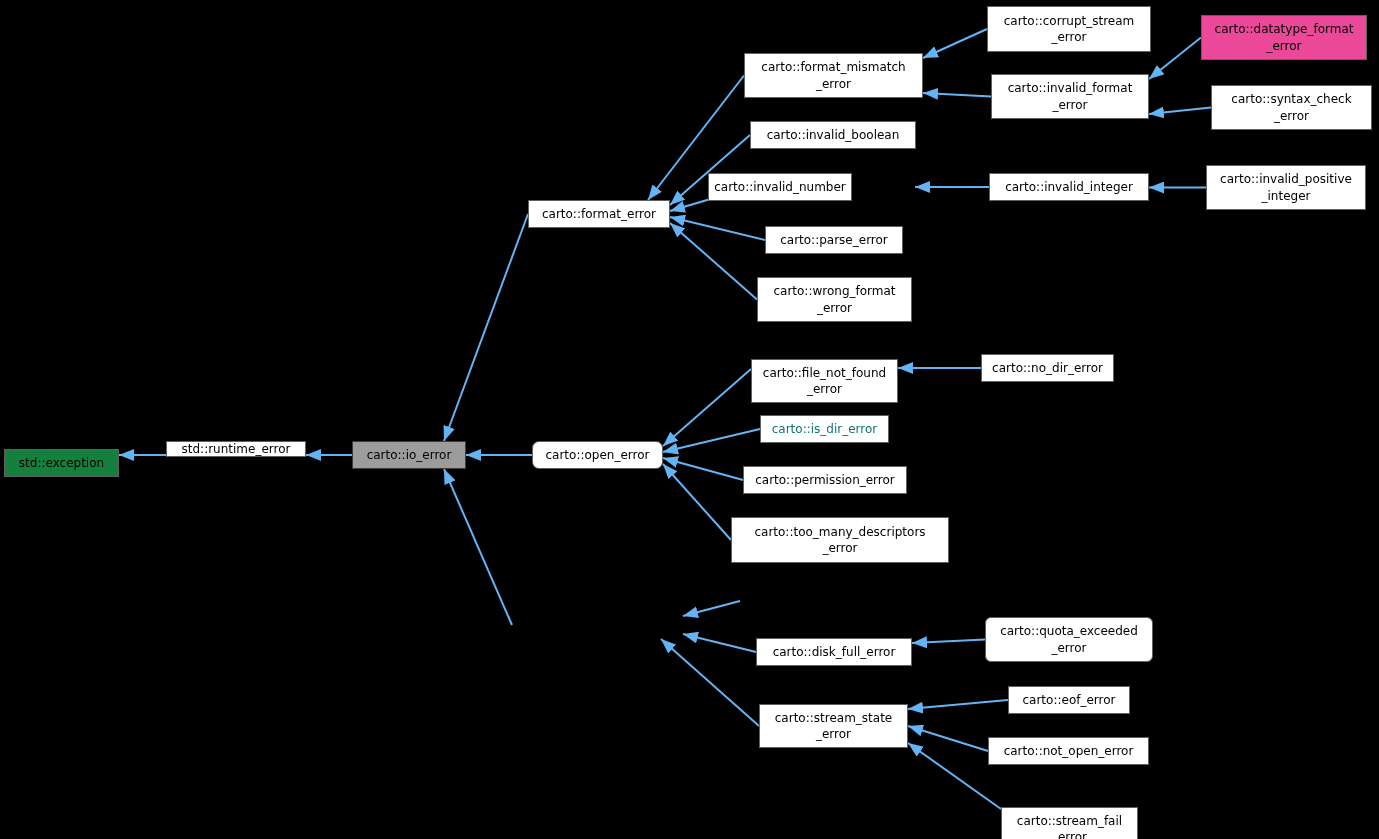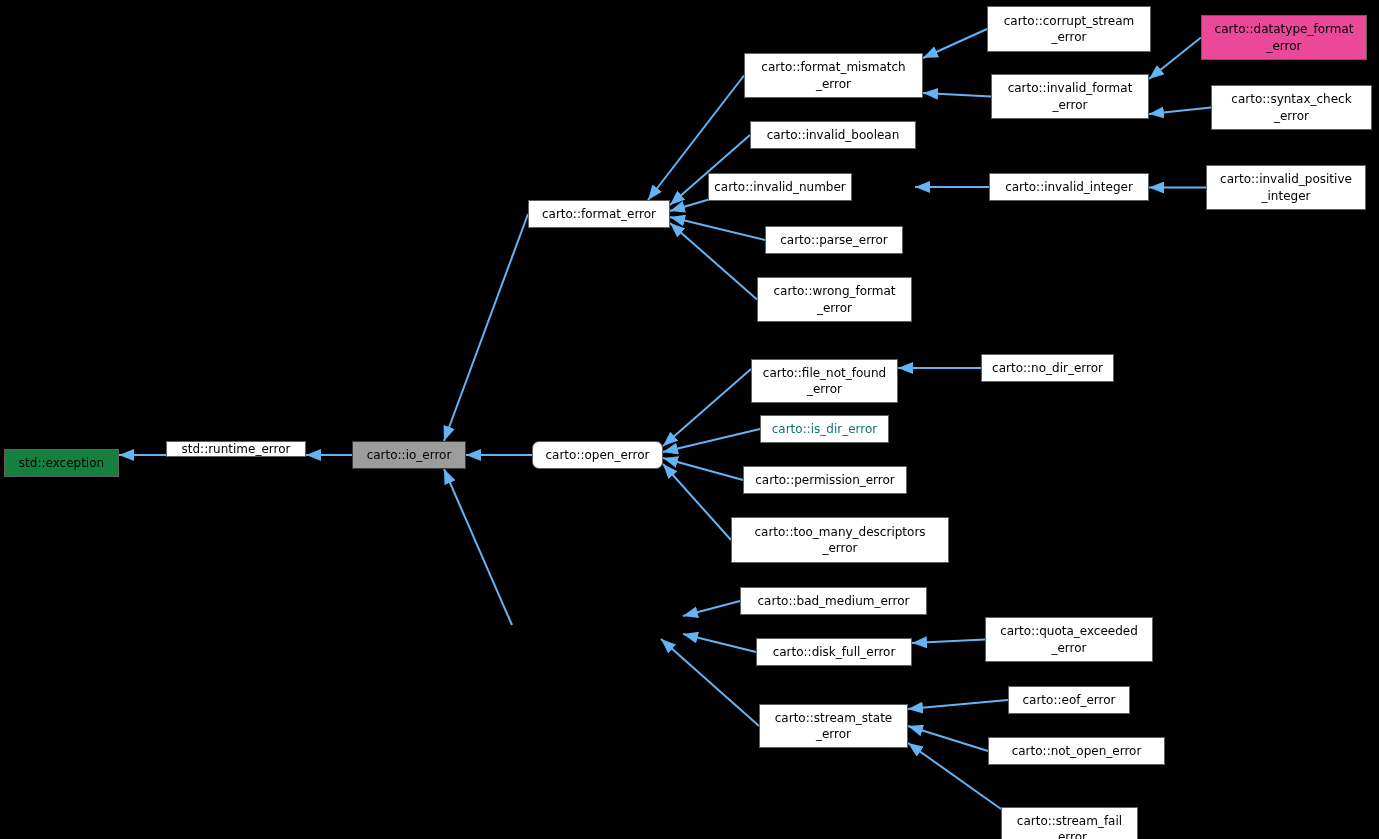--- a/index.html
+++ b/index.html
@@ -111,23 +111,20 @@
     <div class="node" style="left: 760px; top: 415px; width: 129px; height: 28px; background: rgb(255, 255, 255); border-color: rgb(95, 95, 95); color: #0f766e;">
       <div class="node-line">carto::is_dir_error</div>
     </div>
     <div class="node" style="left: 743px; top: 466px; width: 164px; height: 28px; background: rgb(255, 255, 255); border-color: rgb(95, 95, 95); color: rgb(0, 0, 0);">
       <div class="node-line">carto::permission_error</div>
     </div>
     <div class="node" style="left: 731px; top: 517px; width: 218px; height: 46px; background: rgb(255, 255, 255); border-color: rgb(95, 95, 95); color: rgb(0, 0, 0);">
       <div class="node-line">carto::too_many_descriptors</div>
       <div class="node-line">_error</div>
     </div>
-    <div class="node" style="left: 740px; top: 587px; width: 187px; height: 28px; background: rgb(255, 255, 255); border-color: rgb(95, 95, 95); color: rgb(0, 0, 0);">
-      <div class="node-line">carto::bad_medium_error</div>
-    </div>
     <div class="node" style="left: 756px; top: 638px; width: 156px; height: 28px; background: rgb(255, 255, 255); border-color: rgb(95, 95, 95); color: rgb(0, 0, 0);">
       <div class="node-line">carto::disk_full_error</div>
     </div>
     <div class="node" style="left: 759px; top: 704px; width: 149px; height: 44px; background: rgb(255, 255, 255); border-color: rgb(95, 95, 95); color: rgb(0, 0, 0);">
       <div class="node-line">carto::stream_state</div>
       <div class="node-line">_error</div>
     </div>
     <div class="node" style="left: 987px; top: 6px; width: 164px; height: 46px; background: rgb(255, 255, 255); border-color: rgb(95, 95, 95); color: rgb(0, 0, 0);">
       <div class="node-line">carto::corrupt_stream</div>
       <div class="node-line">_error</div>
@@ -135,28 +132,28 @@
     <div class="node" style="left: 991px; top: 74px; width: 158px; height: 45px; background: rgb(255, 255, 255); border-color: rgb(95, 95, 95); color: rgb(0, 0, 0);">
       <div class="node-line">carto::invalid_format</div>
       <div class="node-line">_error</div>
     </div>
     <div class="node" style="left: 989px; top: 173px; width: 160px; height: 28px; background: rgb(255, 255, 255); border-color: rgb(95, 95, 95); color: rgb(0, 0, 0);">
       <div class="node-line">carto::invalid_integer</div>
     </div>
     <div class="node" style="left: 981px; top: 354px; width: 133px; height: 28px; background: rgb(255, 255, 255); border-color: rgb(95, 95, 95); color: rgb(0, 0, 0);">
       <div class="node-line">carto::no_dir_error</div>
     </div>
-    <div class="node" style="left: 985px; top: 617px; width: 168px; height: 45px; background: rgb(255, 255, 255); border-color: rgb(95, 95, 95); color: rgb(0, 0, 0);">
+    <div class="node" style="left: 985px; top: 617px; width: 168px; height: 45px; background: rgb(255, 255, 255); border-color: rgb(95, 95, 95); color: rgb(0, 0, 0); border-radius: 6px;">
       <div class="node-line">carto::quota_exceeded</div>
       <div class="node-line">_error</div>
     </div>
     <div class="node" style="left: 1008px; top: 686px; width: 122px; height: 28px; background: rgb(255, 255, 255); border-color: rgb(95, 95, 95); color: rgb(0, 0, 0);">
       <div class="node-line">carto::eof_error</div>
     </div>
-    <div class="node" style="left: 988px; top: 737px; width: 177px; height: 28px; background: rgb(255, 255, 255); border-color: rgb(95, 95, 95); color: rgb(0, 0, 0);">
+    <div class="node" style="left: 988px; top: 737px; width: 161px; height: 28px; background: rgb(255, 255, 255); border-color: rgb(95, 95, 95); color: rgb(0, 0, 0);">
       <div class="node-line">carto::not_open_error</div>
     </div>
     <div class="node" style="left: 1001px; top: 787px; width: 137px; height: 44px; background: rgb(255, 255, 255); border-color: rgb(95, 95, 95); color: rgb(0, 0, 0); margin-top: 20px;">
       <div class="node-line">carto::stream_fail</div>
       <div class="node-line">_error</div>
     </div>
     <div class="node" style="left: 1201px; top: 15px; width: 166px; height: 45px; background: #ec4899; border-color: rgb(95, 95, 95); color: rgb(0, 0, 0);">
       <div class="node-line">carto::datatype_format</div>
       <div class="node-line">_error</div>
     </div>

